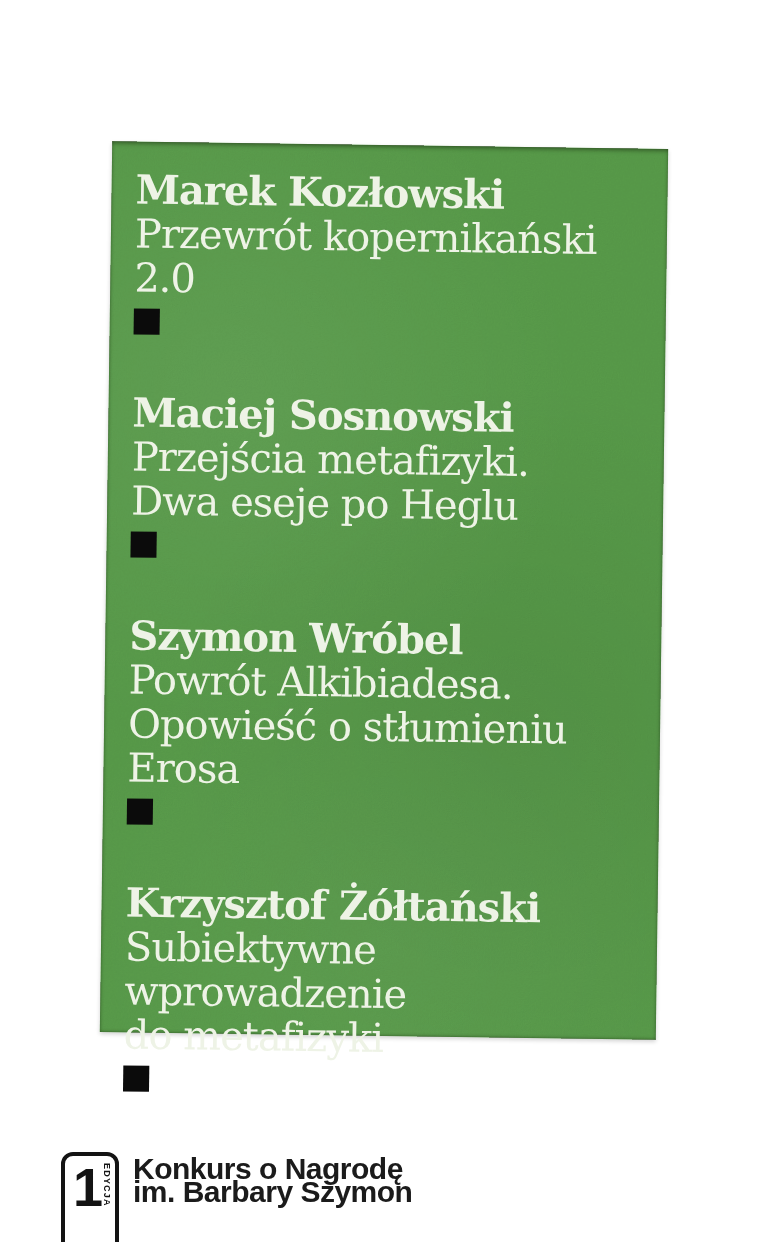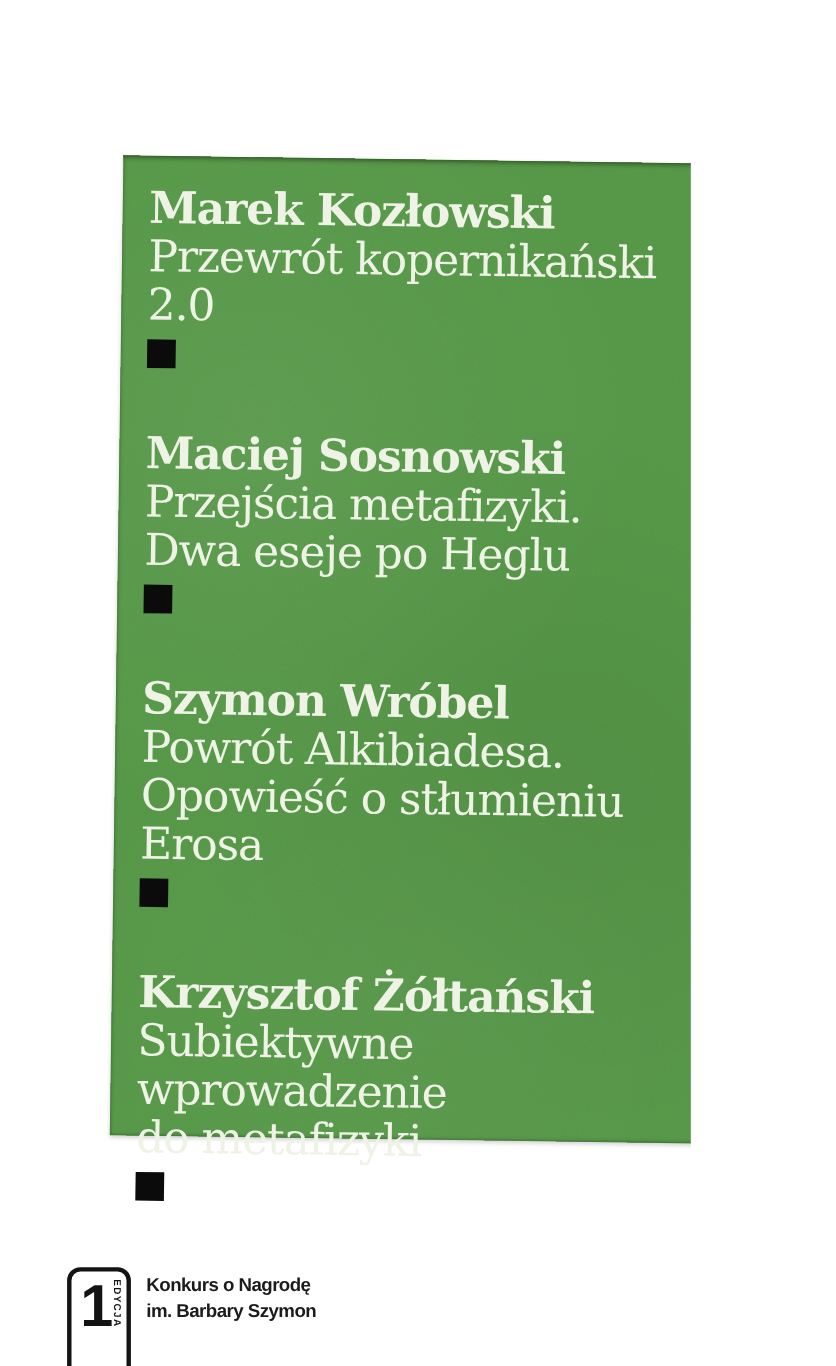--- a/index.html
+++ b/index.html
@@ -1,19 +1,19 @@
 <!DOCTYPE html>
 <html><head>
 <meta charset="utf-8">
 <style>
   * { margin: 0; padding: 0; box-sizing: border-box; }
   html, body { background: #ffffff; }
   .page {
     position: relative;
-    width: 628px;
+    width: 760px;
     height: 1242px;
     background: #ffffff;
     overflow: hidden;
     font-family: "DejaVu Serif", serif;
   }
   
   .card {
     position: absolute;
     left: 106px;
     top: 145px;
@@ -97,21 +97,21 @@
     letter-spacing: 1.2px;
     color: #131313;
     white-space: nowrap;
   }
   .org {
     position: absolute;
     left: 133px;
     top: 17px; 
     font-family: "Liberation Sans", sans-serif;
     font-weight: 700;
-    font-size: 17px;
+    font-size: 30px;
     line-height: 23px;
     letter-spacing: -0.5px;
     color: #1b1b1b;
   }
 </style>
 </head>
 <body>
 
 <div class="page">
 

